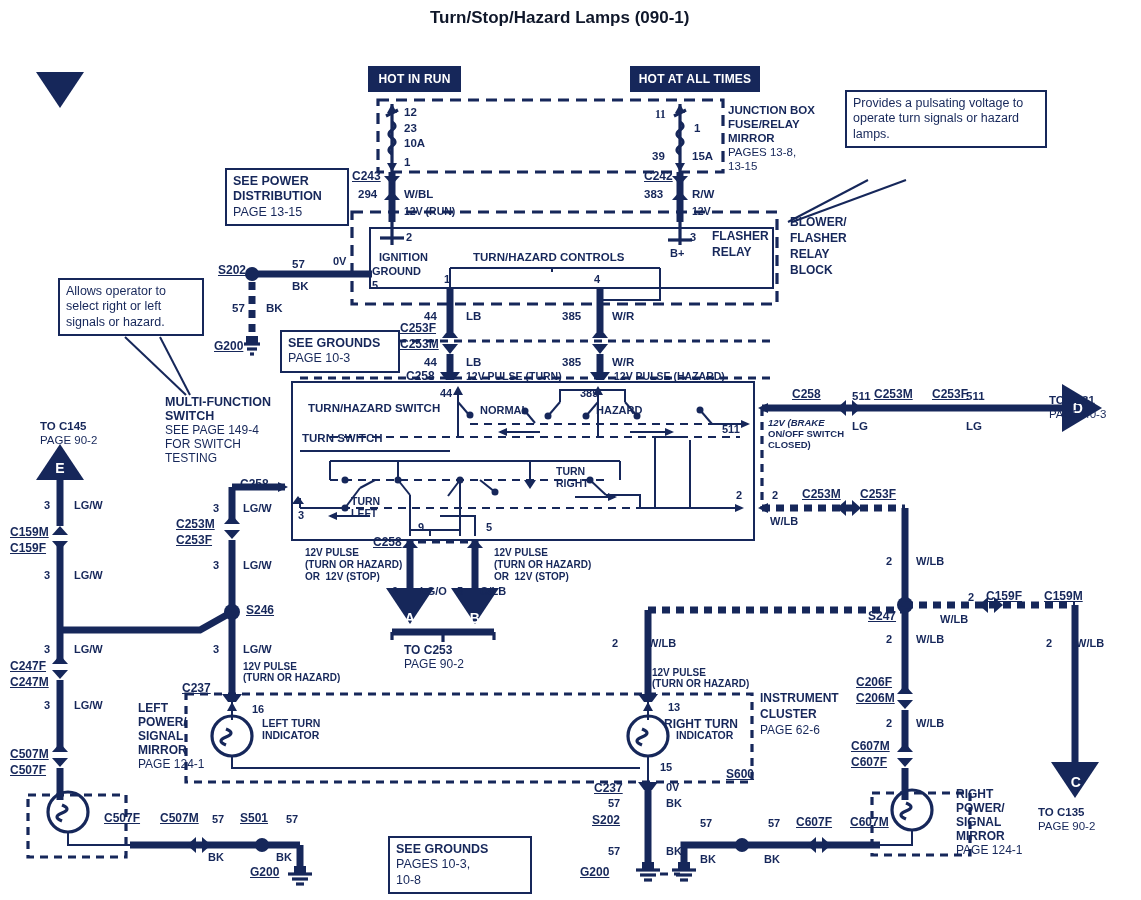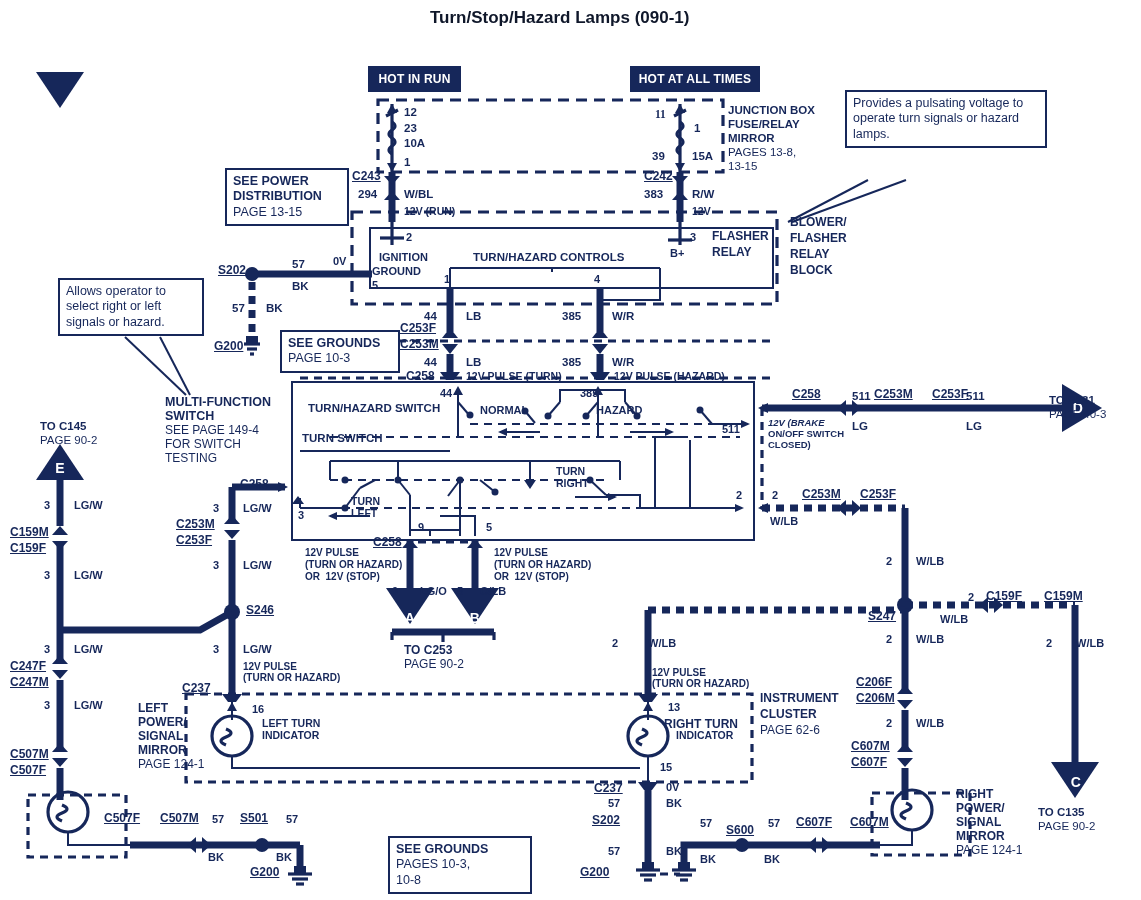--- a/index.html
+++ b/index.html
@@ -560,19 +560,19 @@
 <div class="t b" style="left:666px;top:782px;font-size:11px;">0V</div>
 <div class="t b" style="left:608px;top:798px;font-size:11px;">57</div>
 <div class="t b" style="left:666px;top:798px;font-size:11px;">BK</div>
 <div class="t b u" style="left:592px;top:814px;font-size:12px;">S202</div>
 <div class="t b" style="left:608px;top:846px;font-size:11px;">57</div>
 <div class="t b" style="left:666px;top:846px;font-size:11px;">BK</div>
 <div class="t b u" style="left:580px;top:866px;font-size:12px;">G200</div>
 
 <div class="t b" style="left:700px;top:818px;font-size:11px;">57</div>
 <div class="t b" style="left:700px;top:854px;font-size:11px;">BK</div>
-<div class="t b u" style="left:726px;top:824px;font-size:12px;">S600</div>
+<div class="t b u" style="left:726px;top:768px;font-size:12px;">S600</div>
 <div class="t b" style="left:768px;top:818px;font-size:11px;">57</div>
 <div class="t b" style="left:764px;top:854px;font-size:11px;">BK</div>
 <div class="t b u" style="left:796px;top:816px;font-size:12px;">C607F</div>
 <div class="t b u" style="left:850px;top:816px;font-size:12px;">C607M</div>
 
 </div>
 
 </body></html>

